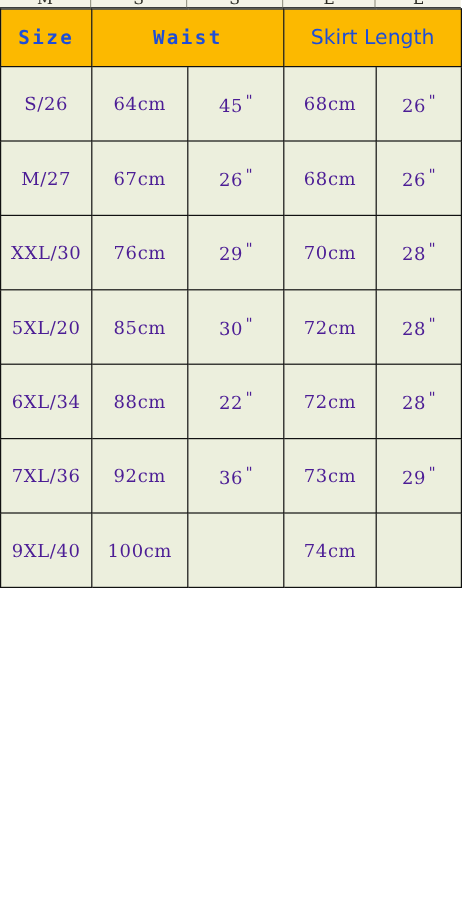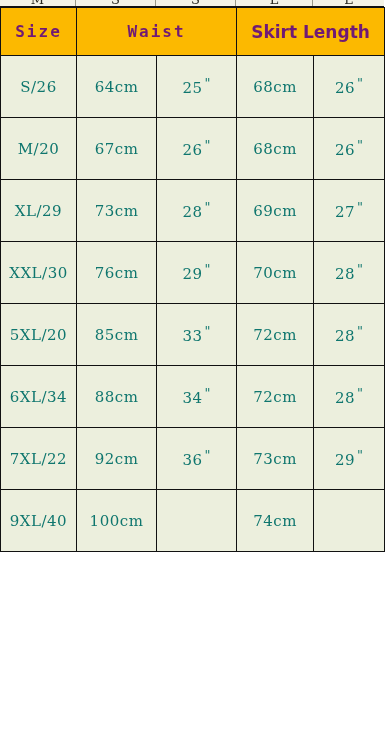--- a/index.html
+++ b/index.html
@@ -75,42 +75,42 @@
     vertical-align: middle;
     padding: 0;
     background: #ecefdd;
   }
 
   
   table.chart thead th {
     height: 47px;
     background: #fcb900;
     border-color: #111111;
-    color: #701a75;
+    color: #1d4ed8;
   }
   .th-size,
   .th-waist {
     font-family: "DejaVu Sans Mono", "Liberation Mono", monospace;
     font-weight: bold;
     font-size: 16px;
     letter-spacing: 2px;
   }
   .th-skirt {
     font-family: "DejaVu Sans", "Liberation Sans", sans-serif;
-    font-weight: bold;
+    font-weight: normal;
     font-size: 17px;
     letter-spacing: 0px;
   }
 
   
   table.chart tbody td {
     height: 61px;
     font-family: "DejaVu Serif", "Liberation Serif", serif;
     font-size: 15px;
-    color: #0f766e;
+    color: #4c1d95;
     letter-spacing: 0.5px;
   }
   td.col-size {
     letter-spacing: 0.5px;
   }
   td.col-in .inchwrap {
     display: inline-block;
     white-space: nowrap;
   }
   td.col-in .inch-mark {
@@ -170,61 +170,54 @@
         <th class="th-size" colspan="1">Size</th>
         <th class="th-waist" colspan="2">Waist</th>
         <th class="th-skirt" colspan="2">Skirt Length</th>
       </tr>
     </thead>
 
     <tbody id="chart-body">
         <tr>
           <td class="col-size">S/26</td>
           <td class="col-cm">64cm</td>
-          <td class="col-in"><span class="inchwrap"><span>25</span><span class="inch-mark">"</span></span></td>
+          <td class="col-in"><span class="inchwrap"><span>45</span><span class="inch-mark">"</span></span></td>
           <td class="col-cm">68cm</td>
           <td class="col-in"><span class="inchwrap"><span>26</span><span class="inch-mark">"</span></span></td>
         </tr>
         <tr>
-          <td class="col-size">M/20</td>
+          <td class="col-size">M/27</td>
           <td class="col-cm">67cm</td>
           <td class="col-in"><span class="inchwrap"><span>26</span><span class="inch-mark">"</span></span></td>
           <td class="col-cm">68cm</td>
           <td class="col-in"><span class="inchwrap"><span>26</span><span class="inch-mark">"</span></span></td>
-        </tr>
-        <tr>
-          <td class="col-size">XL/29</td>
-          <td class="col-cm">73cm</td>
-          <td class="col-in"><span class="inchwrap"><span>28</span><span class="inch-mark">"</span></span></td>
-          <td class="col-cm">69cm</td>
-          <td class="col-in"><span class="inchwrap"><span>27</span><span class="inch-mark">"</span></span></td>
         </tr>
         <tr>
           <td class="col-size">XXL/30</td>
           <td class="col-cm">76cm</td>
           <td class="col-in"><span class="inchwrap"><span>29</span><span class="inch-mark">"</span></span></td>
           <td class="col-cm">70cm</td>
           <td class="col-in"><span class="inchwrap"><span>28</span><span class="inch-mark">"</span></span></td>
         </tr>
         <tr>
           <td class="col-size">5XL/20</td>
           <td class="col-cm">85cm</td>
-          <td class="col-in"><span class="inchwrap"><span>33</span><span class="inch-mark">"</span></span></td>
+          <td class="col-in"><span class="inchwrap"><span>30</span><span class="inch-mark">"</span></span></td>
           <td class="col-cm">72cm</td>
           <td class="col-in"><span class="inchwrap"><span>28</span><span class="inch-mark">"</span></span></td>
         </tr>
         <tr>
           <td class="col-size">6XL/34</td>
           <td class="col-cm">88cm</td>
-          <td class="col-in"><span class="inchwrap"><span>34</span><span class="inch-mark">"</span></span></td>
+          <td class="col-in"><span class="inchwrap"><span>22</span><span class="inch-mark">"</span></span></td>
           <td class="col-cm">72cm</td>
           <td class="col-in"><span class="inchwrap"><span>28</span><span class="inch-mark">"</span></span></td>
         </tr>
         <tr>
-          <td class="col-size">7XL/22</td>
+          <td class="col-size">7XL/36</td>
           <td class="col-cm">92cm</td>
           <td class="col-in"><span class="inchwrap"><span>36</span><span class="inch-mark">"</span></span></td>
           <td class="col-cm">73cm</td>
           <td class="col-in"><span class="inchwrap"><span>29</span><span class="inch-mark">"</span></span></td>
         </tr>
         <tr>
           <td class="col-size">9XL/40</td>
           <td class="col-cm">100cm</td>
           <td class="col-in"></td>
           <td class="col-cm">74cm</td>

